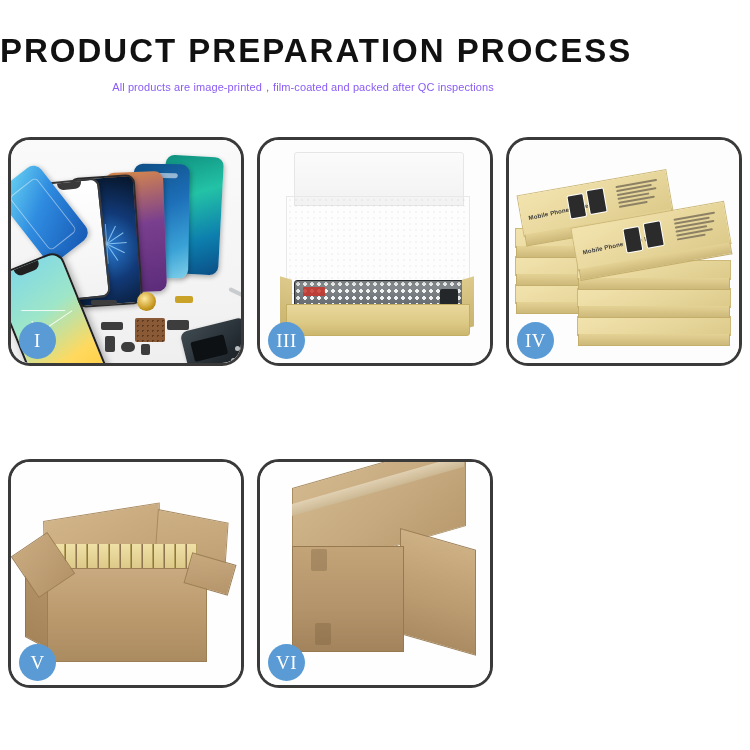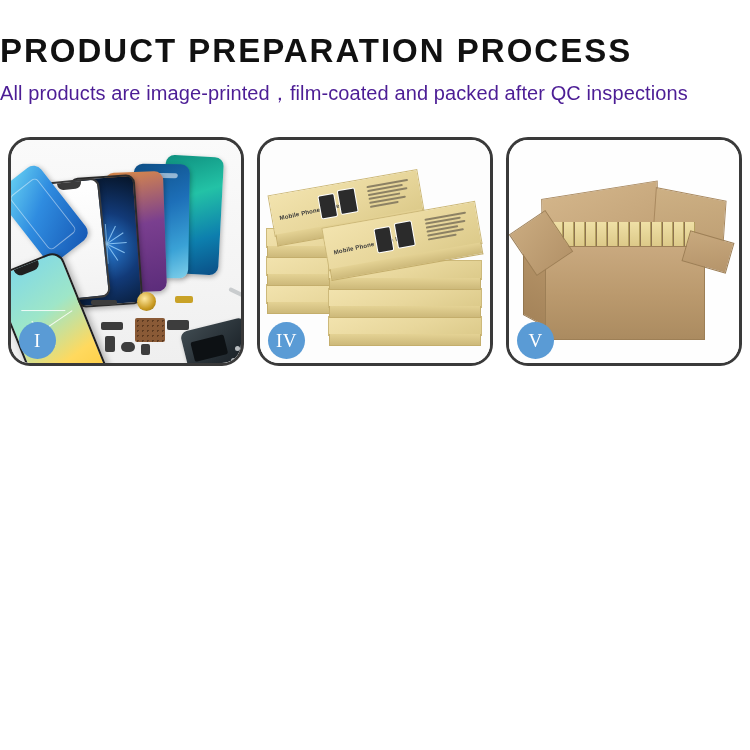--- a/index.html
+++ b/index.html
@@ -10,21 +10,21 @@
   }
   .page{position:relative;width:606px;height:750px;background:#fff;}
 
   
   .header{padding-top:34px;text-align:center;}
   .title{
     font-size:33px;font-weight:700;color:#111;letter-spacing:2.0px;
     line-height:1;white-space:nowrap;
   }
   .subtitle{
-    margin-top:13px;font-size:20px;color:#4c1d95;letter-spacing:.1px;
+    margin-top:13px;font-size:11px;color:#8b5cf6;letter-spacing:.1px;
     white-space:nowrap;
   }
 
   
   .grid{
     position:absolute;left:8px;top:137px;width:734px;
     display:grid;grid-template-columns:repeat(3,236px);
     grid-template-rows:229px 229px;column-gap:13px;row-gap:93px;
   }
   .panel{
@@ -256,20 +256,36 @@
           <div class="tweezer"></div>
           <div class="screw" style="left:150px;top:56px;"></div>
 
           <div class="screw" style="left:146px;top:68px;"></div>
         </div>
       </div>
       <div class="badge">I</div>
     </div>
 
 
+    <div class="panel">
+      <div class="stage p3">
+        <div class="kb">
+          <div class="lidback"></div>
+          <div class="foam"></div>
+          <div class="screen">
+            <span class="lbl"></span>
+              <span class="flex"></span>
+          </div>
+          <div class="sideL"></div>
+          <div class="sideR"></div>
+          <div class="front"></div>
+        </div>
+      </div>
+      <div class="badge">III</div>
+    </div>
 
     <div class="panel">
       <div class="stage p4">
         <div class="stack">
 
           <div class="bx" style="left:0px;top:128px;width:150px;height:18px;">
             <div class="top"></div>
               <div class="edge"></div>
             </div>
           <div class="bx" style="left:0px;top:100px;width:150px;height:18px;">
@@ -361,15 +377,29 @@
           </div>
           <div class="bodyL"></div>
           <div class="body"></div>
           <div class="flapFrontL"></div>
           <div class="flapFrontR"></div>
         </div>
       </div>
       <div class="badge">V</div>
     </div>
 
+    <div class="panel">
+      <div class="stage p6">
+        <div class="sealed">
+          <div class="topface"></div>
+          <div class="tape"></div>
+          <div class="sideface"></div>
+          <div class="frontface">
+            <span class="notch" style="left:18px;top:2px;"></span>
+            <span class="notch" style="left:22px;top:76px;"></span>
+          </div>
+        </div>
+      </div>
+      <div class="badge">VI</div>
+    </div>
 
   </div>
 </div>
 
 </body></html>

